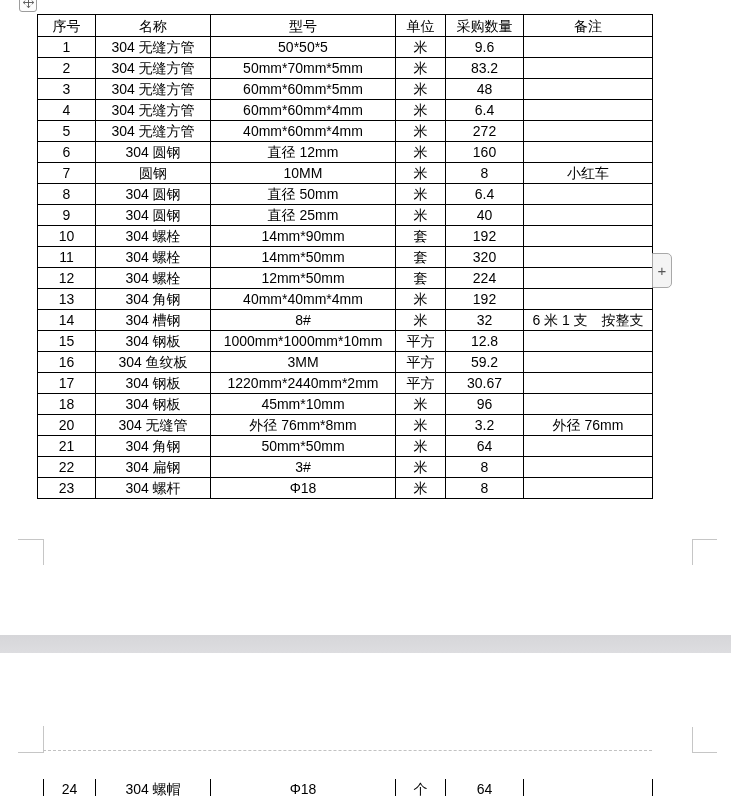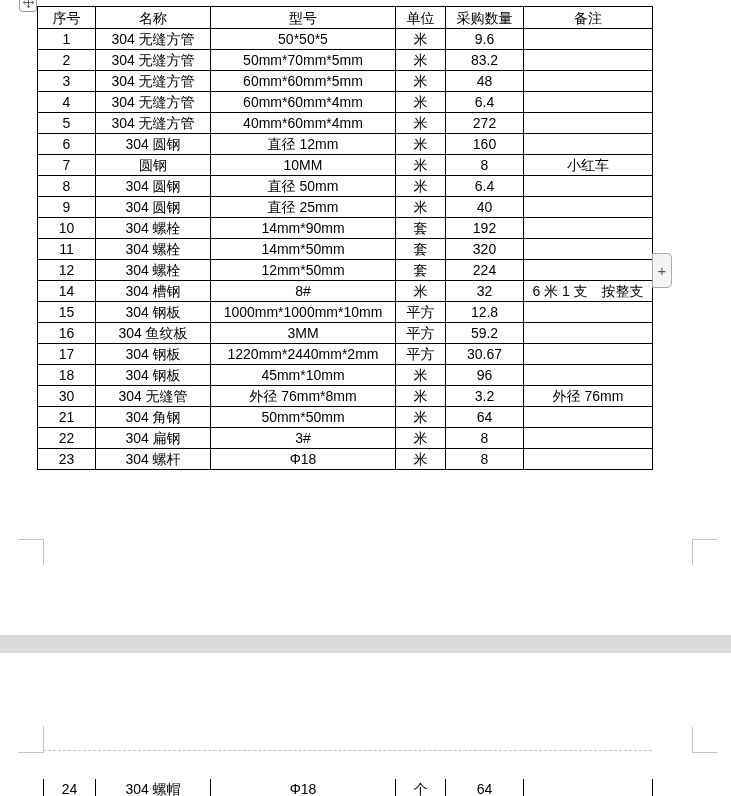--- a/index.html
+++ b/index.html
@@ -11,21 +11,21 @@
   .page-gap{position:absolute;left:0;top:635px;width:731px;height:18px;
     background:linear-gradient(#d6d6d9,#dddde0);}
   
   table.doc{border-collapse:collapse;table-layout:fixed;position:absolute;
     font-size:14px;color:#000;}
   table.doc th, table.doc td{
     border:1.5px solid #000;text-align:center;vertical-align:middle;
     padding:0 2px;white-space:nowrap;overflow:hidden;font-weight:normal;
     height:20px;line-height:20px;}
   table.doc thead th{height:21px;}
-  #table-p1{left:37px;top:6px;padding-left:29px;}
+  #table-p1{left:37px;top:14px;padding-left:29px;}
   #table-p2{left:43px;top:752px;margin-top:27px;}
   #table-p2 tr td{border-top:none;}
   #table-p2 tr + tr td{border-top:1.5px solid #000;text-decoration:underline;}
   col.c0p1{width:58px;} col.c0p2{width:52px;}
   col.c1{width:115px;} col.c2{width:185px;} col.c3{width:50px;}
   col.c4{width:78px;} col.c5{width:129px;}
   
   .split-dash{position:absolute;left:43px;top:750px;width:609px;height:0;
     border-top:1.5px dashed #c2c2c2;}
   
@@ -174,20 +174,28 @@
         </tr>
         <tr>
           <td>12</td>
           <td>304 螺栓</td>
           <td>12mm*50mm</td>
           <td>套</td>
           <td>224</td>
           <td></td>
         </tr>
         <tr>
+          <td>13</td>
+          <td>304 角钢</td>
+          <td>40mm*40mm*4mm</td>
+          <td>米</td>
+          <td>192</td>
+          <td></td>
+        </tr>
+        <tr>
           <td>14</td>
           <td>304 槽钢</td>
           <td>8#</td>
           <td>米</td>
           <td>32</td>
           <td>6 米 1 支　按整支</td>
         </tr>
         <tr>
           <td>15</td>
           <td>304 钢板</td>
@@ -214,21 +222,21 @@
         </tr>
         <tr>
           <td>18</td>
           <td>304 钢板</td>
           <td>45mm*10mm</td>
           <td>米</td>
           <td>96</td>
           <td></td>
         </tr>
         <tr>
-          <td>30</td>
+          <td>20</td>
           <td>304 无缝管</td>
           <td>外径 76mm*8mm</td>
           <td>米</td>
           <td>3.2</td>
           <td>外径 76mm</td>
         </tr>
         <tr>
           <td>21</td>
           <td>304 角钢</td>
           <td>50mm*50mm</td>

